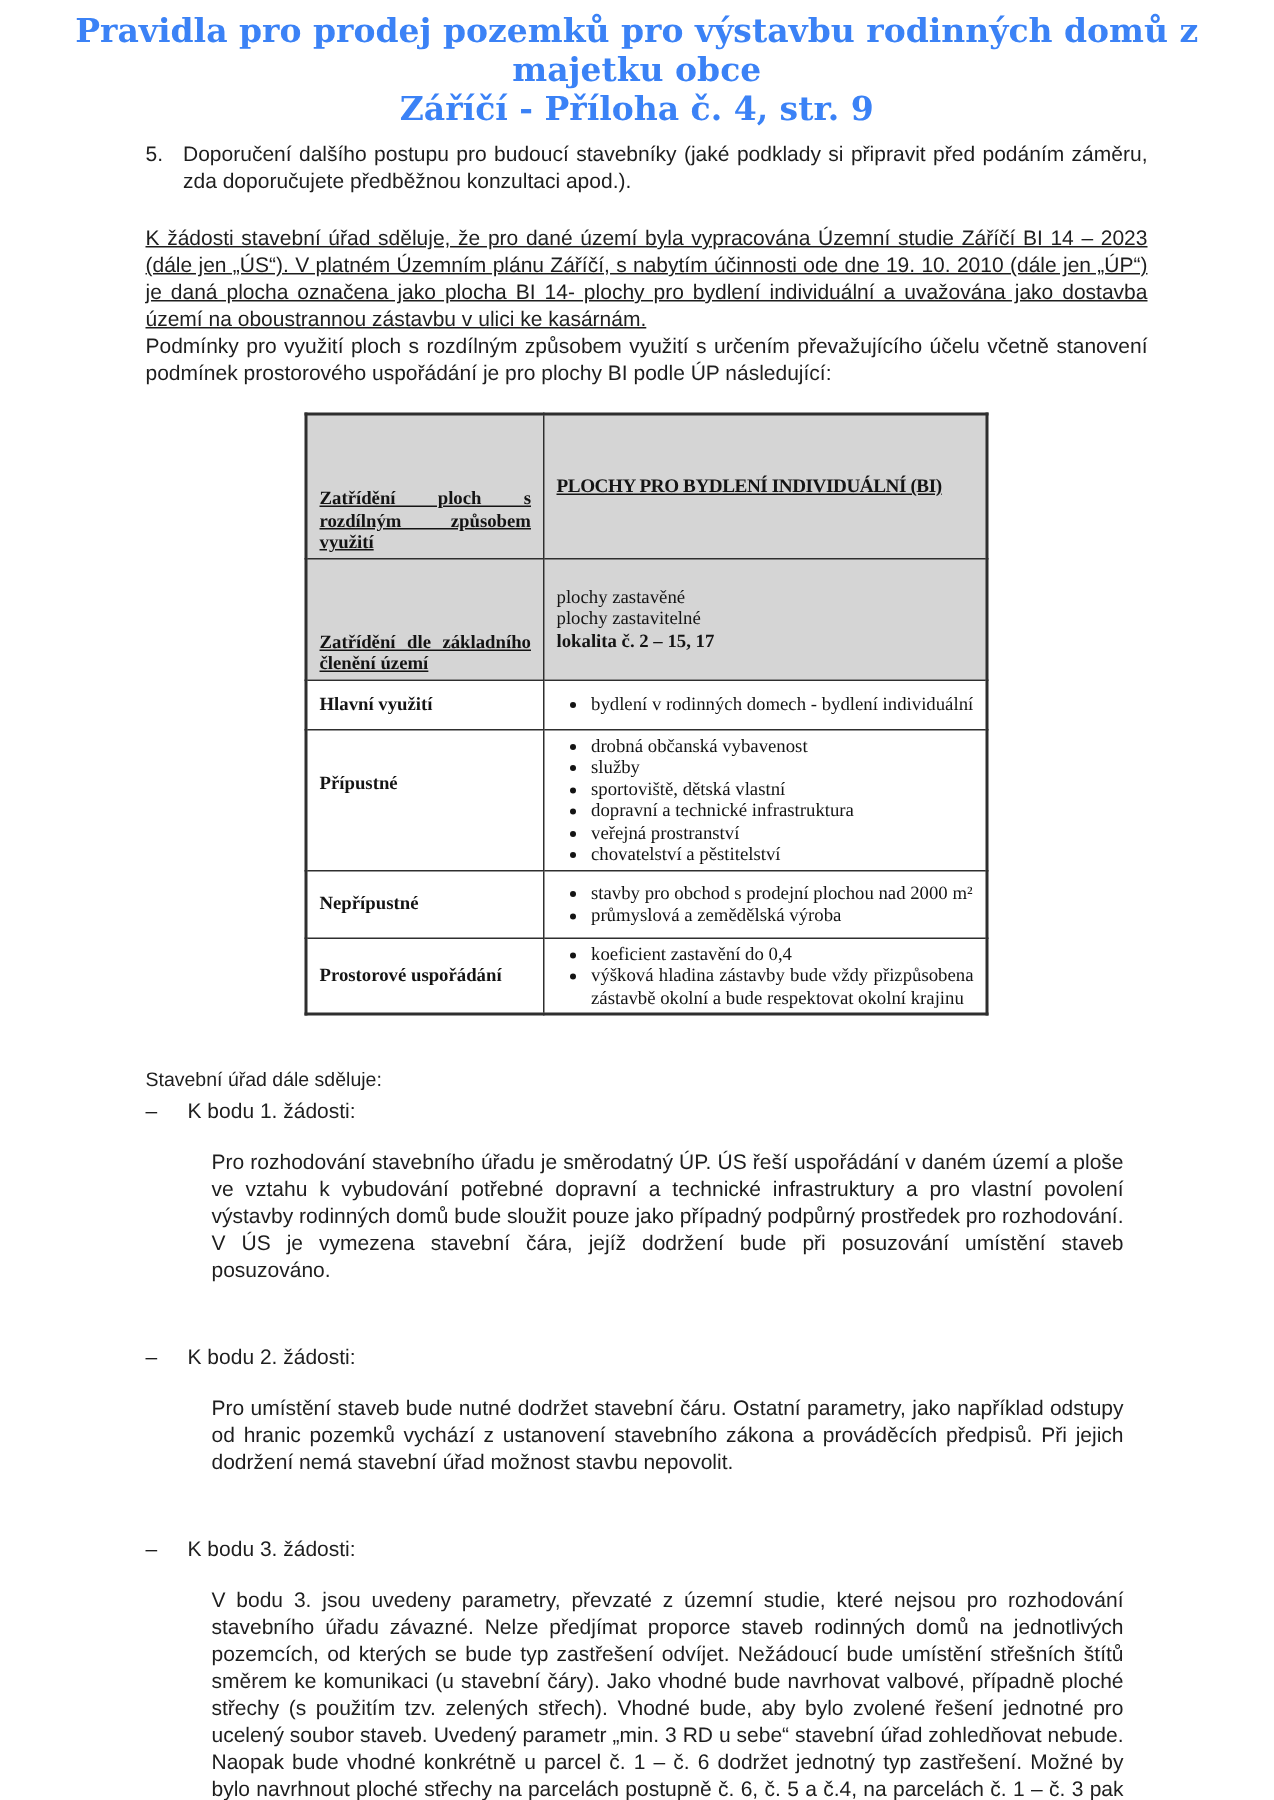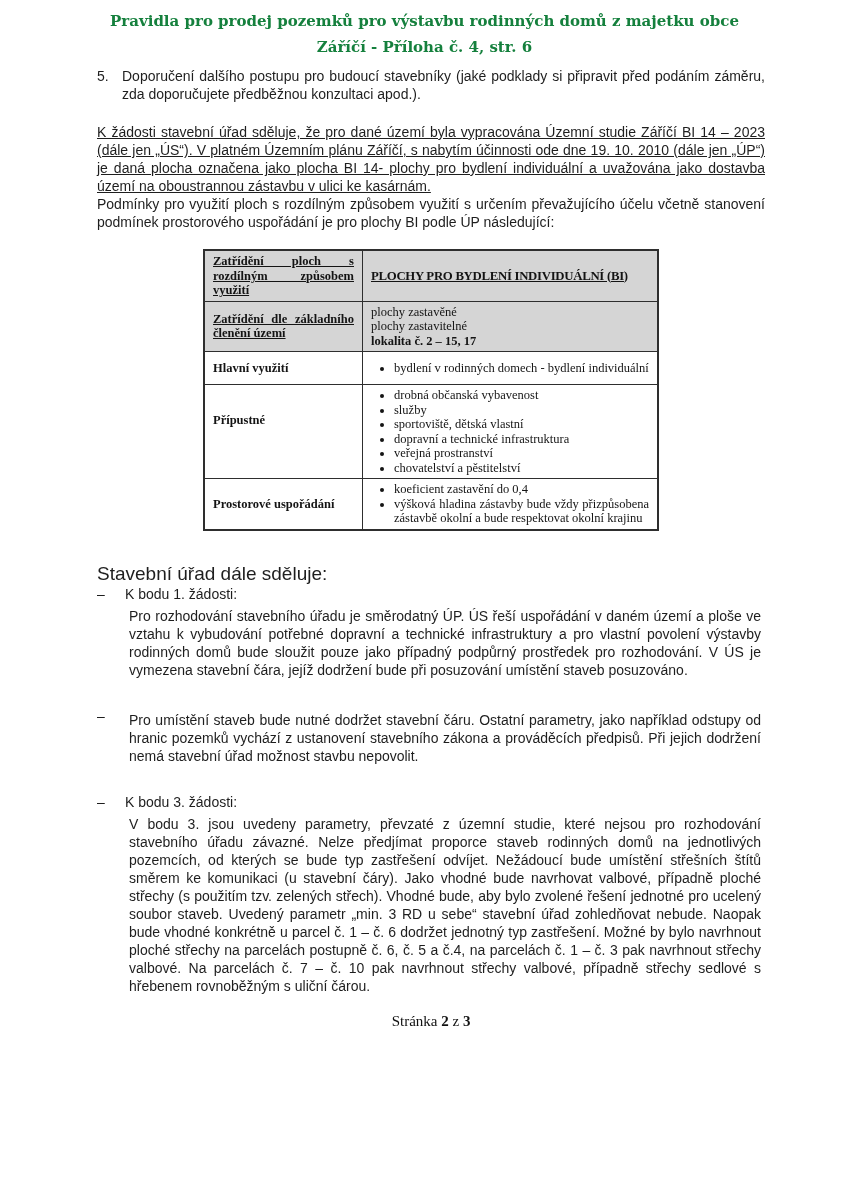--- a/index.html
+++ b/index.html
@@ -10,23 +10,23 @@
     box-sizing:border-box;
     font-family:"Liberation Sans", sans-serif;
     color:#1e1e1e;
     overflow:hidden;
   }
   .title {
     padding-top:8px;
     text-align:center;
     font-family:"DejaVu Serif", serif;
     font-weight:bold;
-    font-size:15px;
+    font-size:22px;
     line-height:26px;
-    color:#15803d;
+    color:#3b82f6;
   }
   .content { margin:0 84px 0 97px; }
   .item5 { display:flex; margin-top:7px; font-size:14px; line-height:18px; }
   .item5 .num { width:25px; flex:0 0 25px; }
   .item5 .itxt { flex:1; text-align:justify; }
   p.para { margin:0; font-size:14px; line-height:18px; text-align:justify; }
   .intro-first { margin-top:20px !important;text-decoration:underline; }
 
   
   .doc-table {
@@ -35,59 +35,59 @@
     width:456px;
     font-family:"Liberation Serif", serif;
     font-size:12.5px;
     line-height:14.5px;
     color:#141414;
     border:2px solid #2e2e2e;
   }
   .doc-table td { border:1.5px solid #2e2e2e; padding:3px 8px; vertical-align:middle; }
   .doc-table td.cl { width:141px; font-weight:bold; }
   .doc-table tr.shaded td { background:#d5d5d5; }
-  .lbl-just { text-align:justify; text-decoration:underline; }
+  .lbl-just { text-align:justify; text-decoration:underline;margin-top:45px; }
   .right-head {
     font-weight:bold; text-decoration:underline;
     font-size:12.8px; letter-spacing:-0.3px; white-space:nowrap;
   }
   .rline { text-align:left; }
   .rline.b { font-weight:bold; }
   .doc-table ul { margin:0; padding-left:23px; }
   .doc-table li { text-align:justify; }
   .doc-table td.top { vertical-align:top; padding-top:28px; }
   .doc-table tr.r3 td { height:26px; }
   .doc-table tr.r5 td { height:38px; }
 
   
-  .lead { margin:34px 0 0 0; font-size:19px; line-height:18px; }
+  .lead { margin:34px 0 0 0; font-size:13px; line-height:18px; }
   .dash-item { display:flex; margin-top:2px; font-size:14px; line-height:18px; }
   .dash-item + .dash-item { margin-top:24px; }
   .dash { width:28px; flex:0 0 28px; }
   .dcontent { flex:1; }
   .dlabel { }
-  p.dpara { margin:4px; text-align:justify; }
+  p.dpara { margin:16px; text-align:justify; }
 
   .footer {
     margin-top:14px;
     text-align:center;
     font-family:"Liberation Serif", serif;
     font-size:15px;
     color:#111;
   }
   .footer b { font-weight:bold; }
 </style>
 </head>
 <body>
 
 <div class="page">
 
   <div class="title">
     <div>Pravidla pro prodej pozemků pro výstavbu rodinných domů z majetku obce</div>
-    <div>Záříčí - Příloha č. 4, str. 6</div>
+    <div>Záříčí - Příloha č. 4, str. 9</div>
   </div>
 
   <div class="content">
 
     <div class="item5">
       <span class="num">5.</span>
       <div class="itxt">Doporučení dalšího postupu pro budoucí stavebníky (jaké podklady si připravit před podáním záměru, zda doporučujete předběžnou konzultaci apod.).</div>
     </div>
 
     <p class="para intro-first">K žádosti stavební úřad sděluje, že pro dané území byla vypracována Územní studie Záříčí BI 14 – 2023 (dále jen „ÚS“). V platném Územním plánu Záříčí, s nabytím účinnosti ode dne 19. 10. 2010 (dále jen „ÚP“) je daná plocha označena jako plocha BI 14- plochy pro bydlení individuální a uvažována jako dostavba území na oboustrannou zástavbu v ulici ke kasárnám.</p>
@@ -127,20 +127,29 @@
           <ul>
             <li>drobná občanská vybavenost</li>
             <li>služby</li>
             <li>sportoviště, dětská vlastní</li>
             <li>dopravní a technické infrastruktura</li>
             <li>veřejná prostranství</li>
             <li>chovatelství a pěstitelství</li>
           </ul>
         </td>
       </tr>
+      <tr class="r5">
+        <td class="cl">Nepřípustné</td>
+        <td class="cr">
+          <ul>
+            <li>stavby pro obchod s prodejní plochou nad 2000 m²</li>
+            <li>průmyslová a zemědělská výroba</li>
+          </ul>
+        </td>
+      </tr>
       <tr>
         <td class="cl">Prostorové uspořádání</td>
         <td class="cr">
           <ul>
             <li>koeficient zastavění do 0,4</li>
             <li>výšková hladina zástavby bude vždy přizpůsobena zástavbě okolní a bude respektovat okolní krajinu</li>
           </ul>
         </td>
       </tr>
     </tbody>
@@ -152,20 +161,21 @@
       <span class="dash">–</span>
       <div class="dcontent">
         <div class="dlabel">K bodu 1. žádosti:</div>
         <p class="dpara">Pro rozhodování stavebního úřadu je směrodatný ÚP. ÚS řeší uspořádání v daném území a ploše ve vztahu k vybudování potřebné dopravní a technické infrastruktury a pro vlastní povolení výstavby rodinných domů bude sloužit pouze jako případný podpůrný prostředek pro rozhodování. V ÚS je vymezena stavební čára, jejíž dodržení bude při posuzování umístění staveb posuzováno.</p>
       </div>
     </div>
 
     <div class="dash-item">
       <span class="dash">–</span>
       <div class="dcontent">
+        <div class="dlabel">K bodu 2. žádosti:</div>
         <p class="dpara">Pro umístění staveb bude nutné dodržet stavební čáru. Ostatní parametry, jako například odstupy od hranic pozemků vychází z ustanovení stavebního zákona a prováděcích předpisů. Při jejich dodržení nemá stavební úřad možnost stavbu nepovolit.</p>
       </div>
     </div>
 
     <div class="dash-item">
       <span class="dash">–</span>
       <div class="dcontent">
         <div class="dlabel">K bodu 3. žádosti:</div>
         <p class="dpara">V bodu 3. jsou uvedeny parametry, převzaté z územní studie, které nejsou pro rozhodování stavebního úřadu závazné. Nelze předjímat proporce staveb rodinných domů na jednotlivých pozemcích, od kterých se bude typ zastřešení odvíjet. Nežádoucí bude umístění střešních štítů směrem ke komunikaci (u stavební čáry). Jako vhodné bude navrhovat valbové, případně ploché střechy (s použitím tzv. zelených střech). Vhodné bude, aby bylo zvolené řešení jednotné pro ucelený soubor staveb. Uvedený parametr „min. 3 RD u sebe“ stavební úřad zohledňovat nebude. Naopak bude vhodné konkrétně u parcel č. 1 – č. 6 dodržet jednotný typ zastřešení. Možné by bylo navrhnout ploché střechy na parcelách postupně č. 6, č. 5 a č.4, na parcelách č. 1 – č. 3 pak navrhnout střechy valbové. Na parcelách č. 7 – č. 10 pak navrhnout střechy valbové, případně střechy sedlové s hřebenem rovnoběžným s uliční čárou.</p>
       </div>

